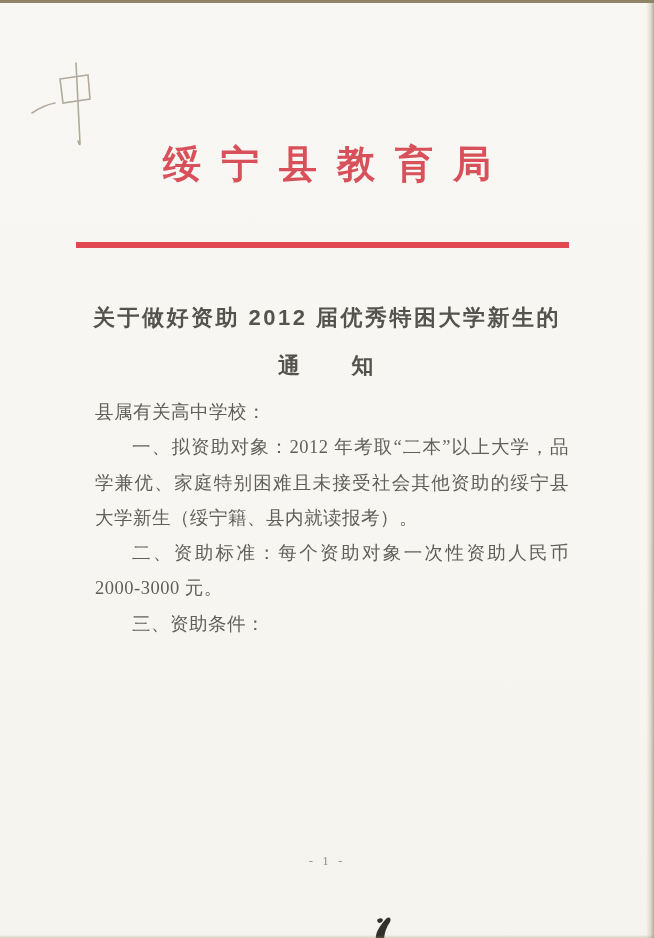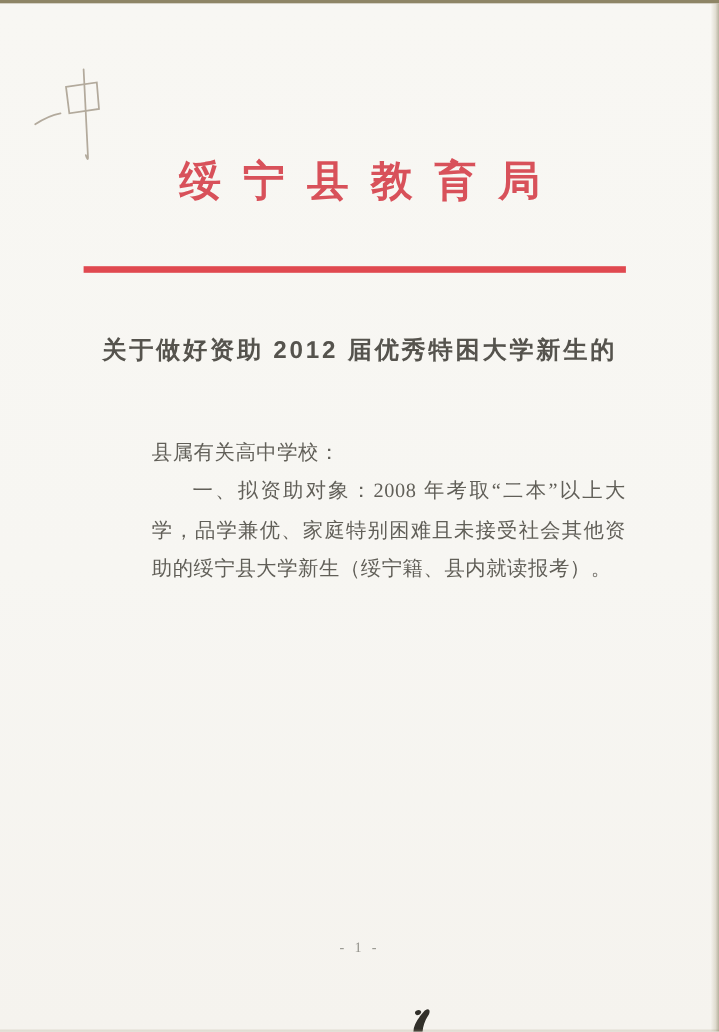--- a/index.html
+++ b/index.html
@@ -51,21 +51,21 @@
     margin-top: 22px;
     white-space: pre;
   }
   .doc-body {
     position: absolute; left: 95px; top: 392px; width: 474px;
     font-size: 18.5px; line-height: 35.3px;
     color: #615f58;
     text-align: justify;
     letter-spacing: 0.5px;
   }
-  .doc-body p { text-indent: 2em; margin-left: 43px; }
+  .doc-body p { text-indent: 2em; }
   .doc-body p.salutation { text-indent: 0; }
   .page-number {
     position: absolute; top: 850px; left: 0; width: 100%;
     text-align: center;
     font-size: 13px; color: #92918a;
     letter-spacing: 3px;
   }
   .ink-mark { position: absolute; left: 362px; top: 902px; }
 </style>
 </head>
@@ -80,25 +80,28 @@
       <path d="M58 12 Q 60 55 62 92 Q 62 96 60 90"></path>
     </g>
   </svg>
 
   <div class="agency-name">绥宁县教育局</div>
 
   <div class="red-line"></div>
 
   <div class="doc-title">
     <div class="line1">关于做好资助 2012 届优秀特困大学新生的</div>
+    <div class="line2">通　　知</div>
   </div>
 
   <div class="doc-body">
     <p class="salutation">县属有关高中学校：</p>
-    <p>一、拟资助对象：2008 年考取“二本”以上大学，品学兼优、家庭特别困难且未接受社会其他资助的绥宁县大学新生（绥宁籍、县内就读报考）。</p>
+    <p>一、拟资助对象：2012 年考取“二本”以上大学，品学兼优、家庭特别困难且未接受社会其他资助的绥宁县大学新生（绥宁籍、县内就读报考）。</p>
+    <p>二、资助标准：每个资助对象一次性资助人民币 2000-3000 元。</p>
+    <p>三、资助条件：</p>
   </div>
 
   <div class="page-number">- 1 -</div>
 
   <svg class="ink-mark" width="50" height="36" viewBox="0 0 50 36" aria-hidden="true">
     <path d="M14 36 C 13 29 16 23 23 15 C 26 11 30 12 28 17 C 24 23 22 29 22 36 Z" fill="#32302a"></path>
     <path d="M17 18 Q 14 16 16 14 Q 20 12 21 15 Q 20 18 17 18 Z" fill="#32302a"></path>
   </svg>
 
   <div class="edge-right"></div>

